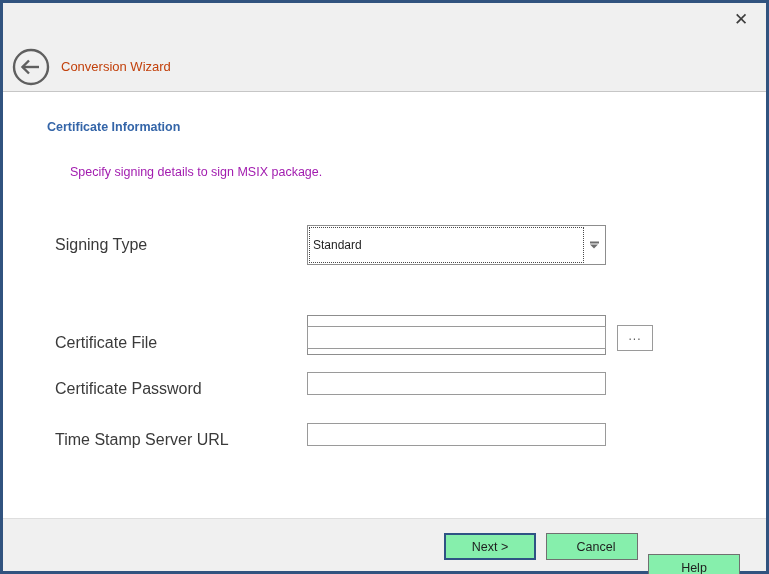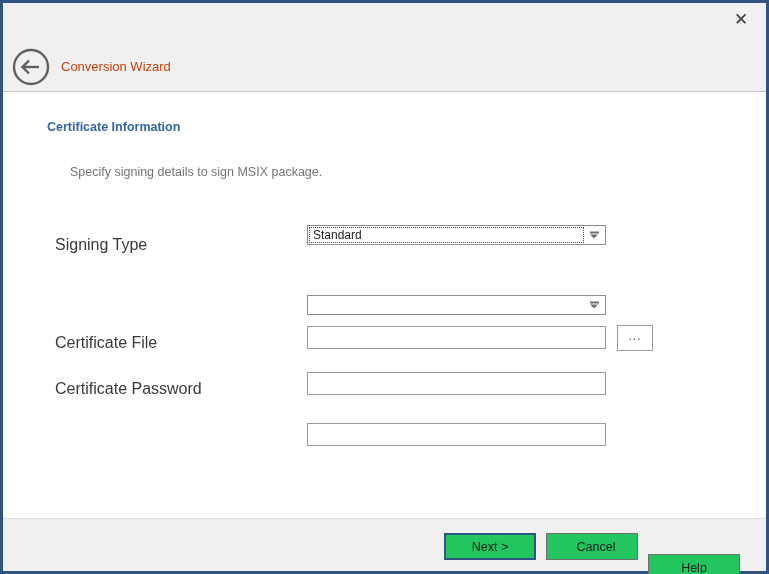--- a/index.html
+++ b/index.html
@@ -41,28 +41,28 @@
     display:flex;align-items:center;justify-content:center;
     font-size:17px;color:#3d3d3d;cursor:pointer;line-height:1;
   }
   
   .heading{
     position:absolute;left:44px;top:117px;
     font-size:12.5px;font-weight:bold;color:var(--heading-blue);
   }
   .description{
     position:absolute;left:67px;top:162px;
-    font-size:12.5px;color:#737373;
+    font-size:12.5px;color:#a21caf;
   }
   .field-label{
     position:absolute;left:52px;width:230px;
     font-size:16px;color:var(--text-dark);
   }
   .control{
-    position:absolute;left:304px;width:299px;height:20px;
+    position:absolute;left:304px;width:299px;height:40px;
     background:#fff;border:1px solid #8d8d8d;
   }
   .combo{display:flex;align-items:center;position:relative;}
   .combo-value{
     flex:1;font-size:12px;color:#1e1e1e;padding-left:5px;
     white-space:nowrap;overflow:hidden;
   }
   .focus-rect{
     position:absolute;left:1px;top:1px;bottom:1px;right:21px;
     border:1px dotted #4a4a4a;pointer-events:none;
@@ -89,21 +89,21 @@
     color:#595959;font-size:12px;line-height:20px;text-align:center;
     cursor:pointer;letter-spacing:1px;
   }
   
   .footer{
     position:absolute;left:0;right:0;bottom:0;height:53px;
     background:var(--chrome-gray);border-top:1px solid #dedede;
   }
   .btn{
     position:absolute;top:530px;width:92px;height:27px;
-    background:#22c55e;border:1px solid #707070;
+    background:#86efac;border:1px solid #707070;
     font-family:"Liberation Sans", sans-serif;font-size:12.5px;color:#1f1f1f;
     display:flex;align-items:center;justify-content:center;cursor:pointer;
   }
   .btn.default{border:2px solid var(--accent-blue);}
   .btn-next{left:441px;}
   .btn-cancel{left:543px;padding-left:8px;}
   .btn-help{left:645px;margin-top:21px;}
 </style>
 </head>
 <body>
@@ -143,20 +143,21 @@
       </span>
   </div>
 
   <div class="field-label" style="top:331px;">Certificate File</div>
   <input class="text-input" style="top: 323px;" type="text" placeholder="">
   <div class="browse-btn" style="top:322px;">...</div>
 
   <div class="field-label" style="top:377px;">Certificate Password</div>
   <input class="text-input" style="top: 369px;" type="text" placeholder="">
 
+  <div class="field-label" style="top:428px;">Time Stamp Server URL</div>
   <input class="text-input" style="top: 420px;" type="text" placeholder="">
 
   <div class="footer"></div>
   <button class="btn default btn-next">Next &gt;</button>
   <button class="btn btn-cancel">Cancel</button>
   <button class="btn btn-help">Help</button>
 
 </div>
 
 </body></html>

